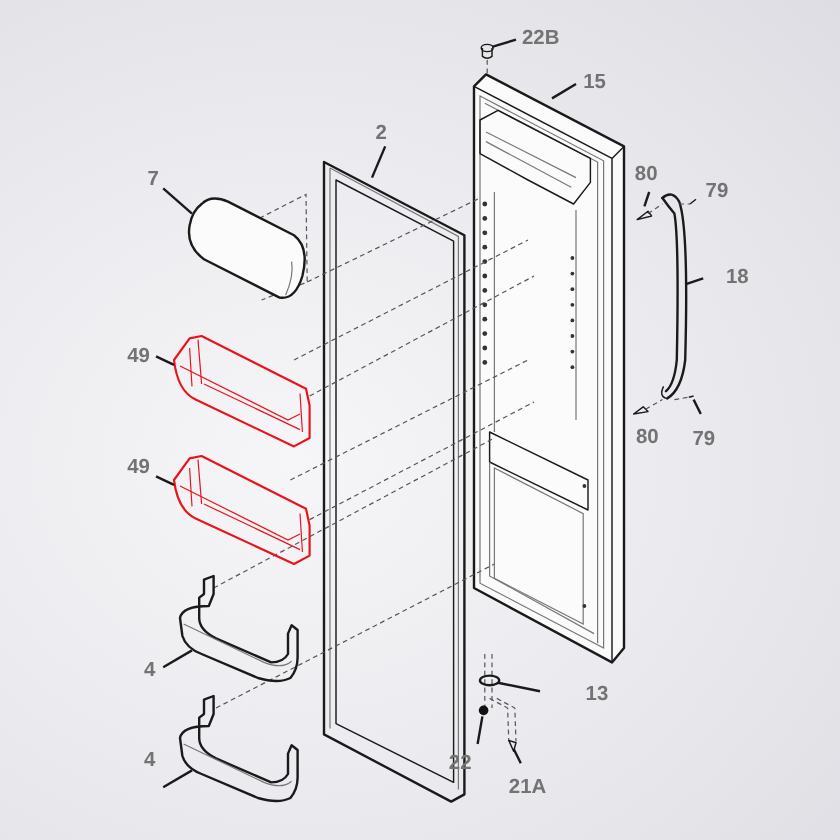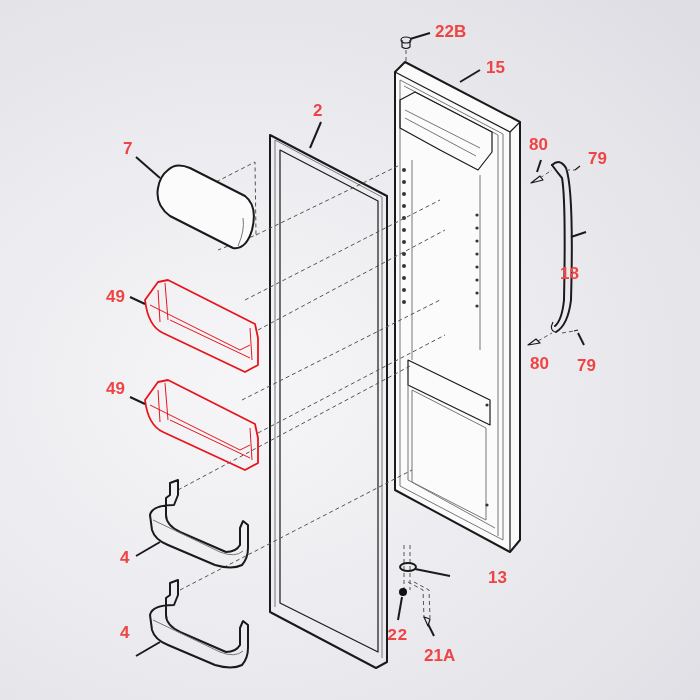--- a/index.html
+++ b/index.html
@@ -5,21 +5,21 @@
   html, body { margin: 0; padding: 0; }
   body {
     width: 700px; height: 700px; overflow: hidden;
     background: radial-gradient(ellipse at 35% 55%, #f6f6f8 0%, #ececf0 45%, #dedde3 100%);
     font-family: "Liberation Sans", sans-serif;
   }
   #canvas { position: relative; width: 700px; height: 700px; }
   svg.diagram { position: absolute; left: 0; top: 0; }
   .callout {
     position: absolute;
-    color: #ef4444;
+    color: #737373;
     font-weight: bold;
     font-size: 17px;
     font-family: "Liberation Sans", sans-serif;
     line-height: 1;
     white-space: nowrap;
     text-align: right;
   }
 </style>
 </head>
 <body>
@@ -184,24 +184,24 @@
     <line class="leader" x1="428" y1="624" x2="434" y2="636"></line>
   </g>
 </svg>
 
 <span class="callout" style="left:435px;top:23px;">22B</span>
 <span class="callout" style="left:486px;top:59px;">15</span>
 <span class="callout" style="left:313px;top:102px;">2</span>
 <span class="callout" style="left:123px;top:140px;">7</span>
 <span class="callout" style="left:529px;top:136px;">80</span>
 <span class="callout" style="left:588px;top:150px;">79</span>
-<span class="callout" style="left:560px;top:222px;margin-top:43px;">18</span>
+<span class="callout" style="left:605px;top:222px;">18</span>
 <span class="callout" style="left:106px;top:288px;">49</span>
 <span class="callout" style="left:530px;top:355px;">80</span>
 <span class="callout" style="left:577px;top:357px;">79</span>
 <span class="callout" style="left:106px;top:380px;">49</span>
 <span class="callout" style="left:120px;top:549px;">4</span>
 <span class="callout" style="left:488px;top:569px;">13</span>
 <span class="callout" style="left:120px;top:624px;">4</span>
-<span class="callout" style="left:387px;top:627px;font-family:Liberation Mono, monospace;">22</span>
+<span class="callout" style="left:374px;top:627px;">22</span>
 <span class="callout" style="left:424px;top:647px;">21A</span>
 
 </div>
 
 </body></html>

